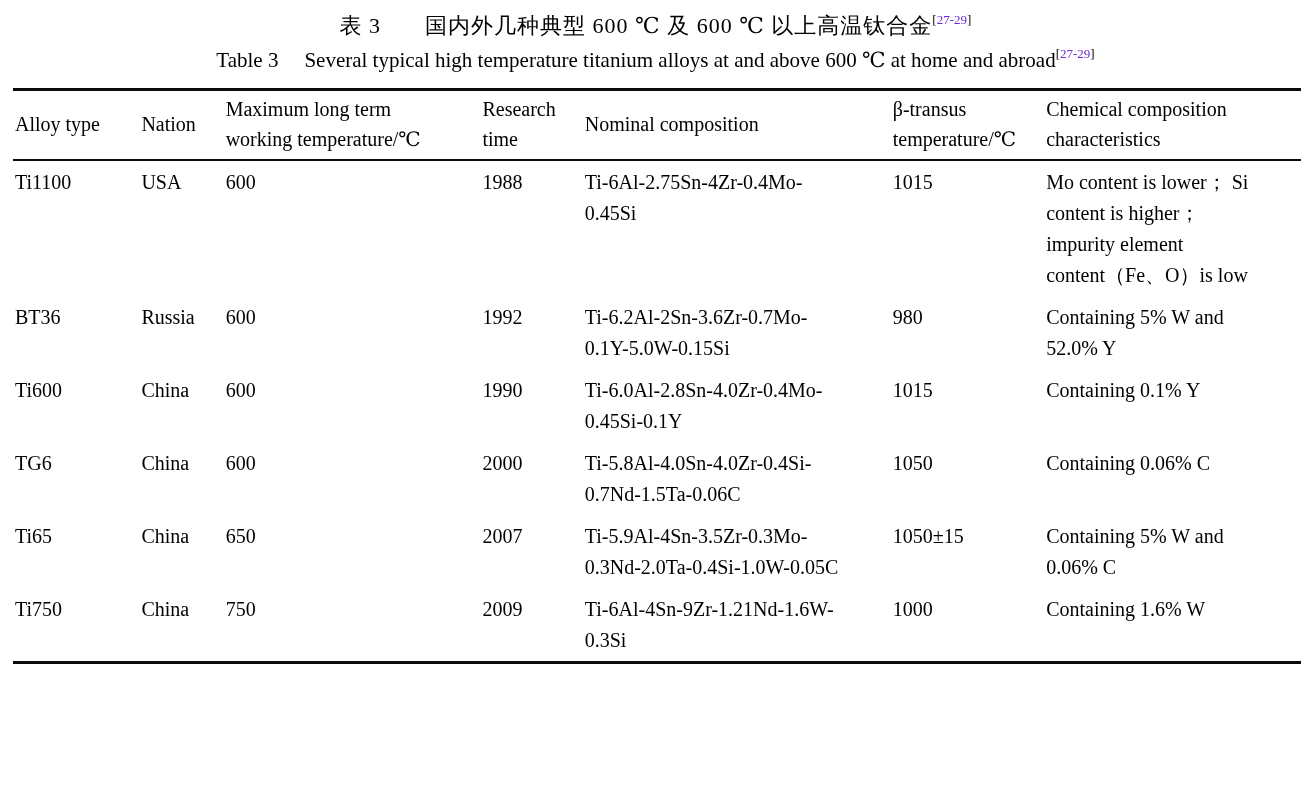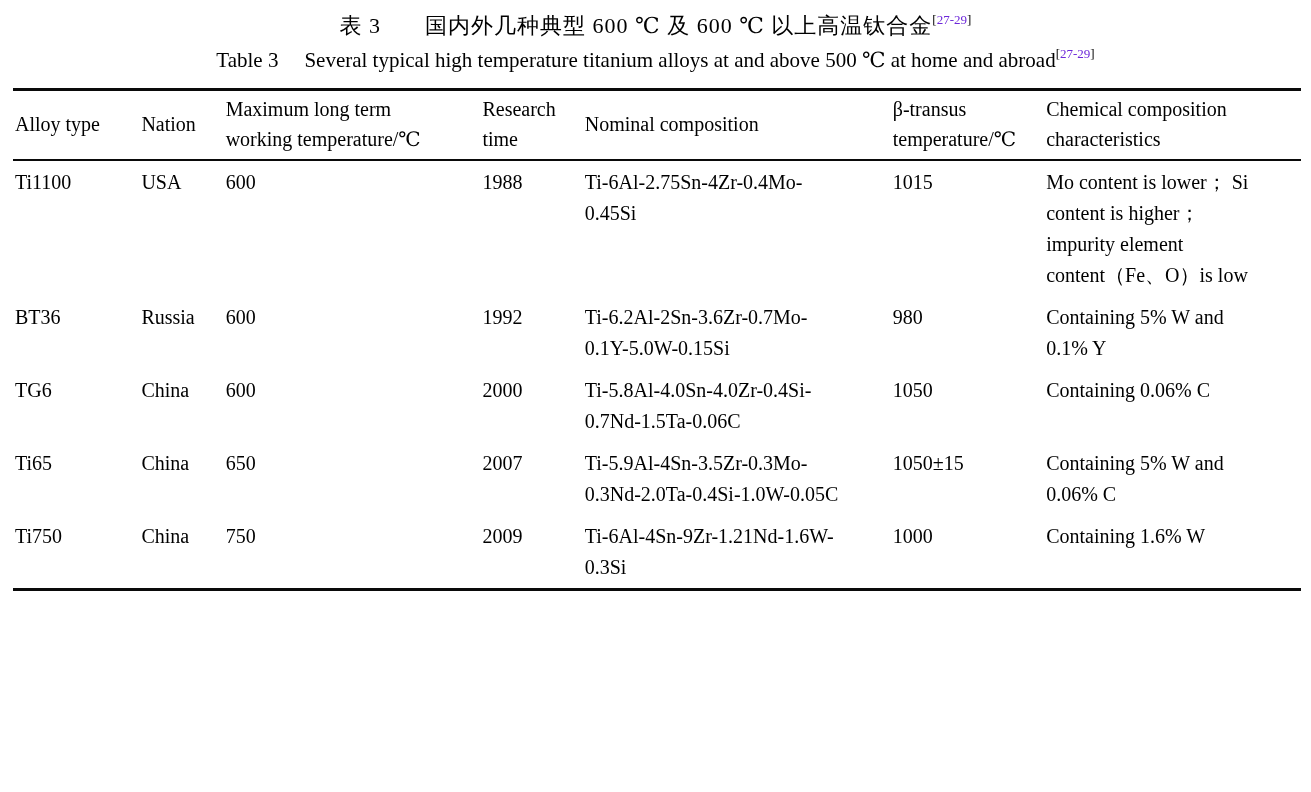--- a/index.html
+++ b/index.html
@@ -72,21 +72,21 @@
   col.c-beta    { width: 153px; }
   col.c-chem    { width: 256px; }
 </style>
 </head>
 <body>
 
 <div class="page">
 
   <div class="titles">
     <div class="title-zh"><span class="t-label-zh">表 3</span><span>国内外几种典型 600 ℃ 及 600 ℃ 以上高温钛合金</span><sup class="ref"><span>[</span><span class="ref-num">27-29</span><span>]</span></sup></div>
-    <div class="title-en"><span class="t-label-en">Table 3</span><span>Several typical high temperature titanium alloys at and above 500 ℃ at home and abroad</span><sup class="ref"><span>[</span><span class="ref-num">27-29</span><span>]</span></sup></div>
+    <div class="title-en"><span class="t-label-en">Table 3</span><span>Several typical high temperature titanium alloys at and above 600 ℃ at home and abroad</span><sup class="ref"><span>[</span><span class="ref-num">27-29</span><span>]</span></sup></div>
   </div>
 
   <table class="alloy-table">
     <colgroup>
       <col class="c-alloy">
         <col class="c-nation">
         <col class="c-maxtemp">
         <col class="c-rtime">
       <col class="c-nominal">
         <col class="c-beta">
@@ -144,21 +144,35 @@
           <td>Russia</td>
           <td>600</td>
           <td>1992</td>
           <td>
             <div class="line">Ti-6.2Al-2Sn-3.6Zr-0.7Mo-</div>
             <div class="line">0.1Y-5.0W-0.15Si</div>
           </td>
           <td>980</td>
           <td>
             <div class="line">Containing 5% W and</div>
-            <div class="line">0.1% Y</div>
+            <div class="line">52.0% Y</div>
+          </td>
+        </tr>
+        <tr>
+          <td>Ti600</td>
+          <td>China</td>
+          <td>600</td>
+          <td>1990</td>
+          <td>
+            <div class="line">Ti-6.0Al-2.8Sn-4.0Zr-0.4Mo-</div>
+            <div class="line">0.45Si-0.1Y</div>
+          </td>
+          <td>1015</td>
+          <td>
+            <div class="line">Containing 0.1% Y</div>
           </td>
         </tr>
         <tr>
           <td>TG6</td>
           <td>China</td>
           <td>600</td>
           <td>2000</td>
           <td>
             <div class="line">Ti-5.8Al-4.0Sn-4.0Zr-0.4Si-</div>
             <div class="line">0.7Nd-1.5Ta-0.06C</div>

